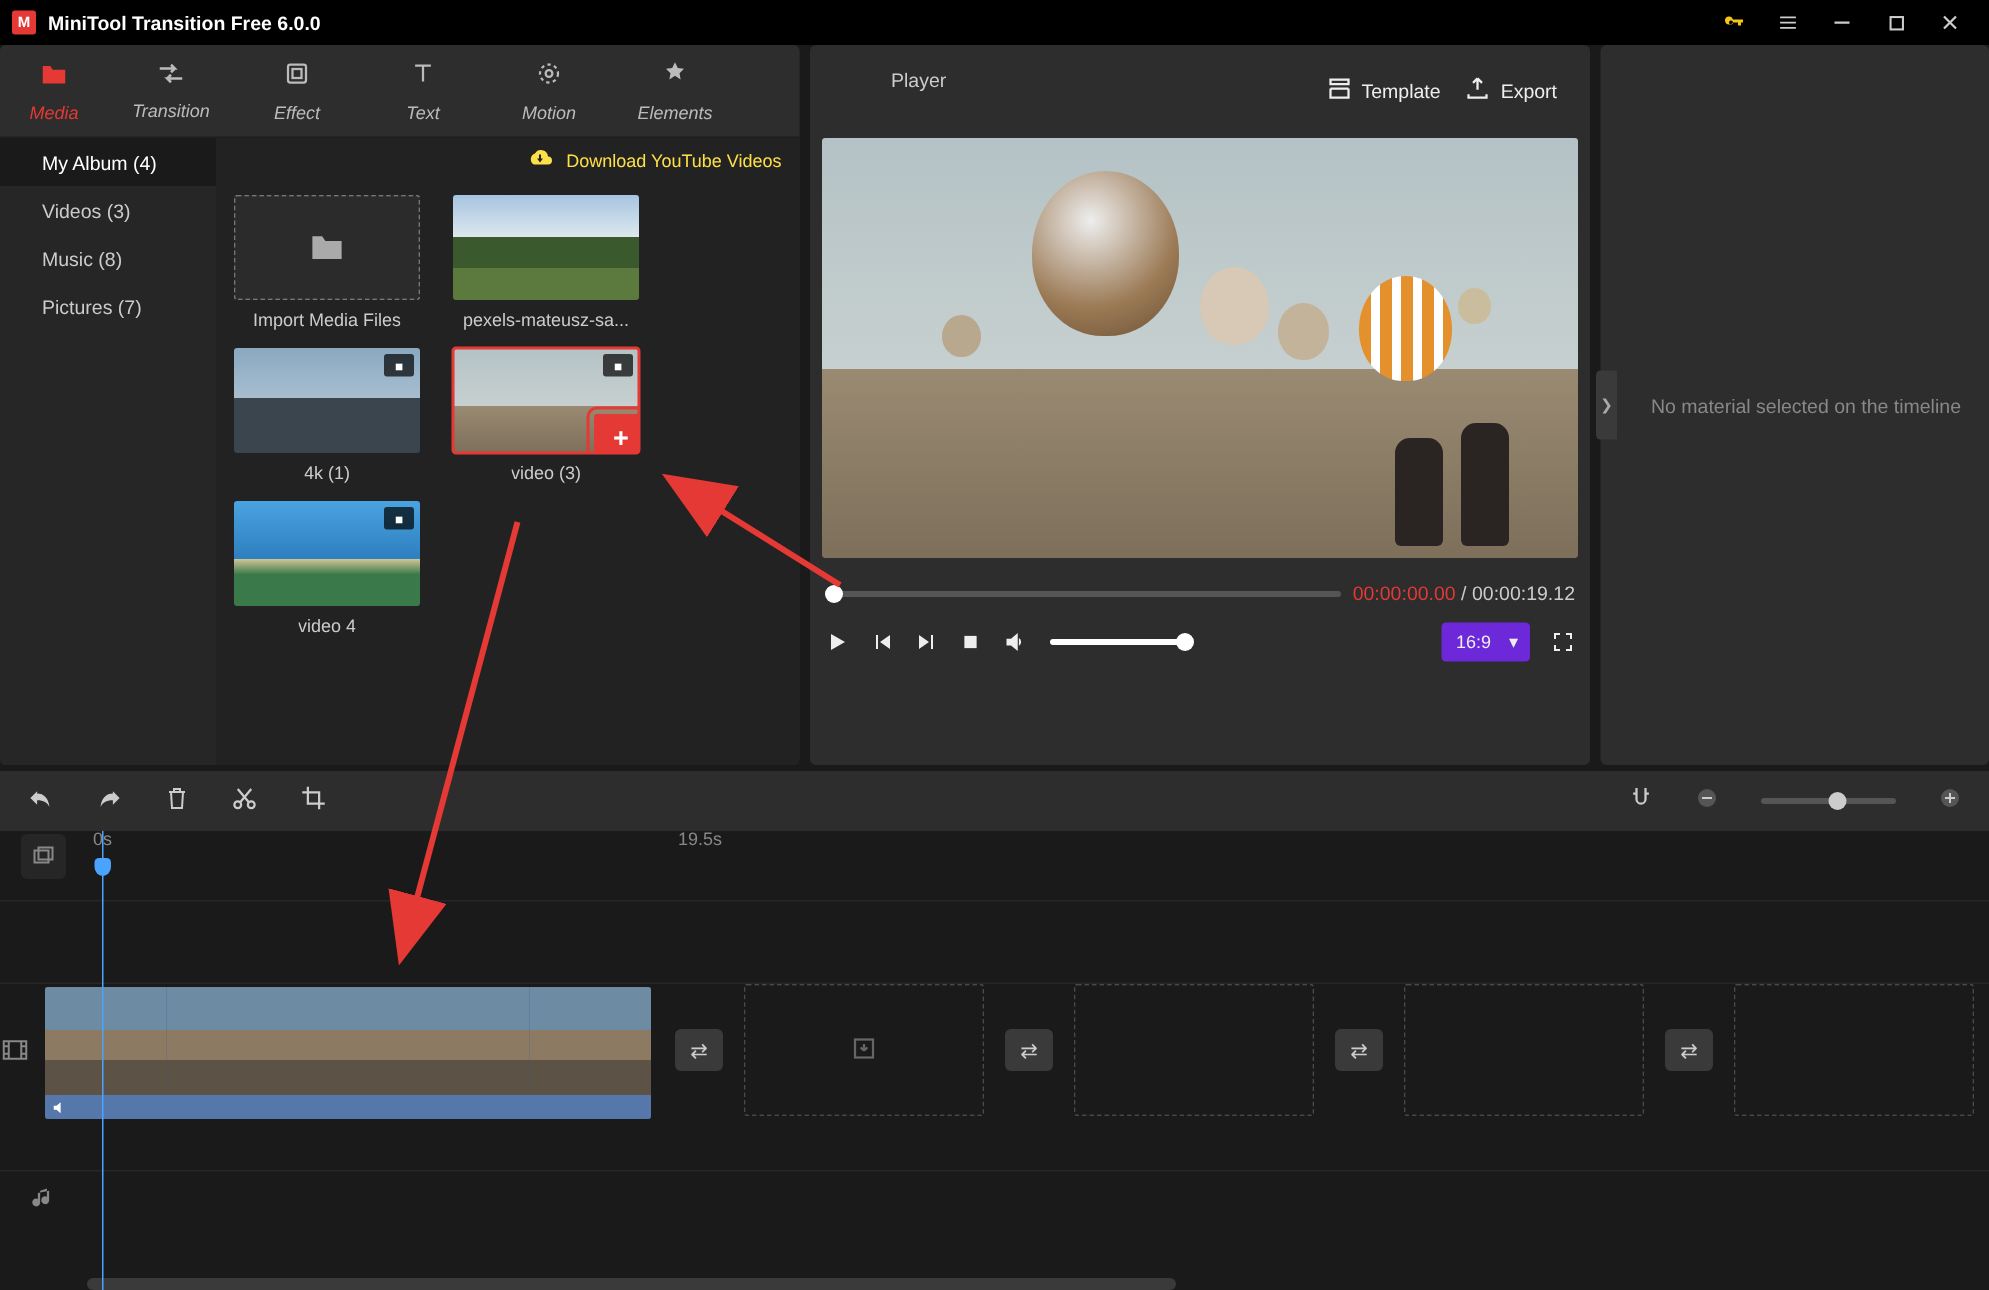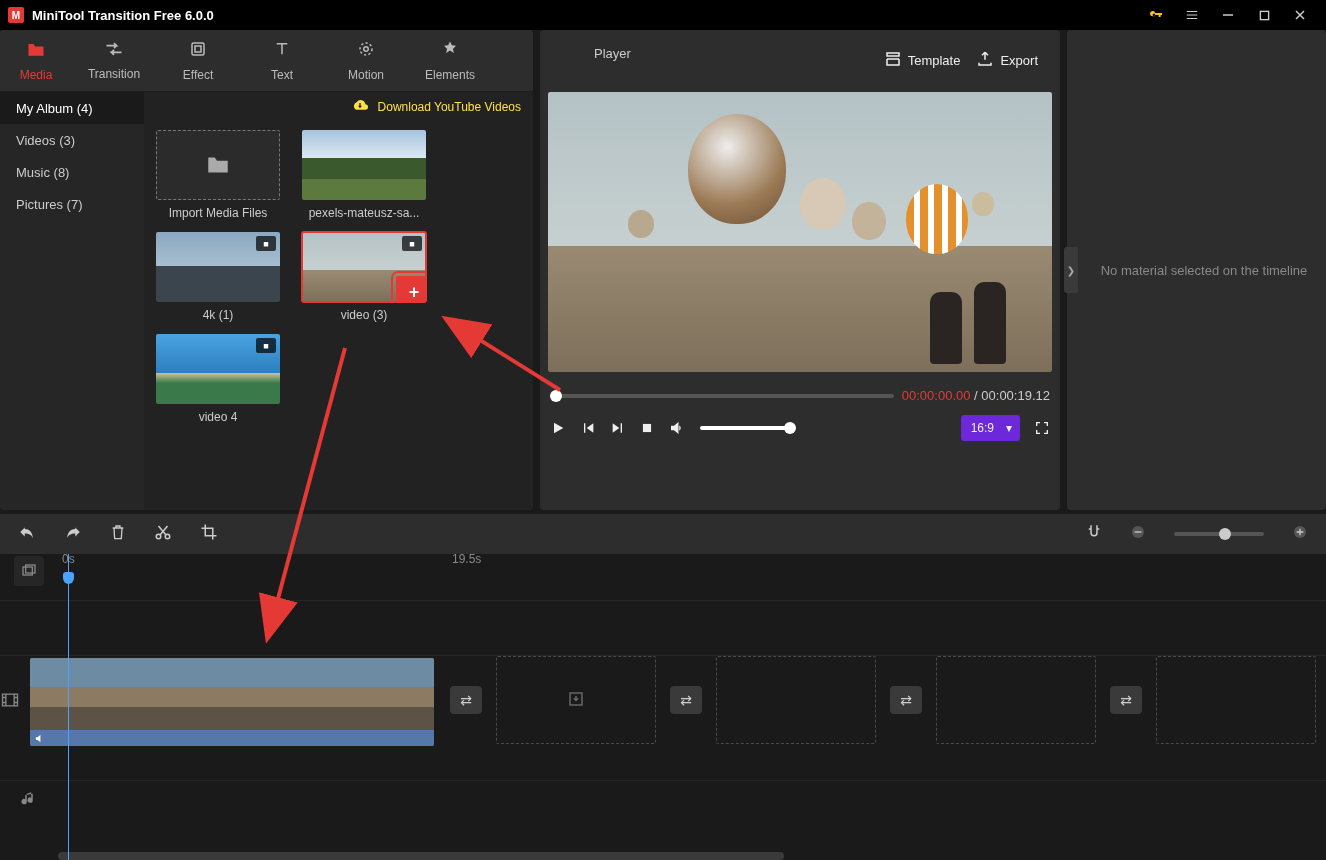--- a/index.html
+++ b/index.html
@@ -13,27 +13,27 @@
   .titlebar .spacer { flex: 1; }
   .titlebar .winbtn { width: 36px; height: 30px; display: flex; align-items: center; justify-content: center; color: #ccc; cursor: pointer; }
   .titlebar .key { color: #f5c518; }
   
   
   .mainrow { display: flex; gap: 7px; padding: 0; height: 480px; }
   
   
   .leftpane { width: 533px; background: #2d2d2d; border-radius: 4px; display: flex; flex-direction: column; overflow:hidden;}
   .toptabs { display: flex; background: #2d2d2d; height: 62px; border-bottom: 1px solid #1e1e1e;}
-  .toptab { flex: 0 0 auto; width: 84px; display: flex; flex-direction: column; align-items: center; justify-content: center; gap: 5px; color: #bbb; cursor: pointer; font-size: 12px;}
+  .toptab { flex: 0 0 auto; width: 84px; display: flex; flex-direction: column; align-items: center; justify-content: center; gap: 5px; color: #bbb; cursor: pointer; font-size: 12px; font-style: italic;}
   .toptab:first-child{width:72px;}
   .toptab.active { color: #e53935; }
   .toptab .ticon { font-size: 18px; }
   .leftbody { flex: 1; display: flex; }
   .leftnav { width: 144px; background: #262626; display: flex; flex-direction: column; }
-  .navitem { height: 32px; display: flex; align-items: center; padding: 0 16px; color: #ccc; cursor: pointer; font-size: 13px;}
+  .navitem { height: 32px; display: flex; align-items: center; padding: 0 28px; color: #ccc; cursor: pointer; font-size: 13px;}
   .navitem.active { background: #1a1a1a; color: #fff; }
   .gallery { flex: 1; padding: 8px 12px; position: relative; background:#222;}
   .dlrow { text-align: right; color: #fde047; font-size: 12px; height: 24px; display:flex; align-items:flex-start; justify-content:flex-end; gap:10px; cursor:pointer;}
   .thumbgrid { display: flex; flex-wrap: wrap; gap: 12px 22px; margin-top: 6px; }
   .thumbitem { width: 124px; display: flex; flex-direction: column; align-items: center; gap: 6px; position: relative;}
   .thumbimg { width: 124px; height: 70px; background: #555; border-radius: 2px; position: relative; overflow:hidden;}
   .thumbimg.dashed { border: 1px dashed #777; background: #2b2b2b; display:flex;align-items:center;justify-content:center;color:#aaa;font-size:22px;}
   .thumbimg.selected { outline: 2px solid #e53935; outline-offset: -1px; }
   .vidbadge { position: absolute; top: 4px; right: 4px; width: 20px; height: 15px; background: rgba(0,0,0,.7); border-radius: 2px; display:flex;align-items:center;justify-content:center;color:#fff;font-size:9px;}
   .addbtn { position: absolute; bottom: -6px; right: -6px; width: 36px; height: 32px; background: #e53935; outline: 2px solid #e53935; outline-offset: 3px; border-radius:2px; display:flex;align-items:center;justify-content:center;color:#fff;font-size:18px;font-weight:bold;}

